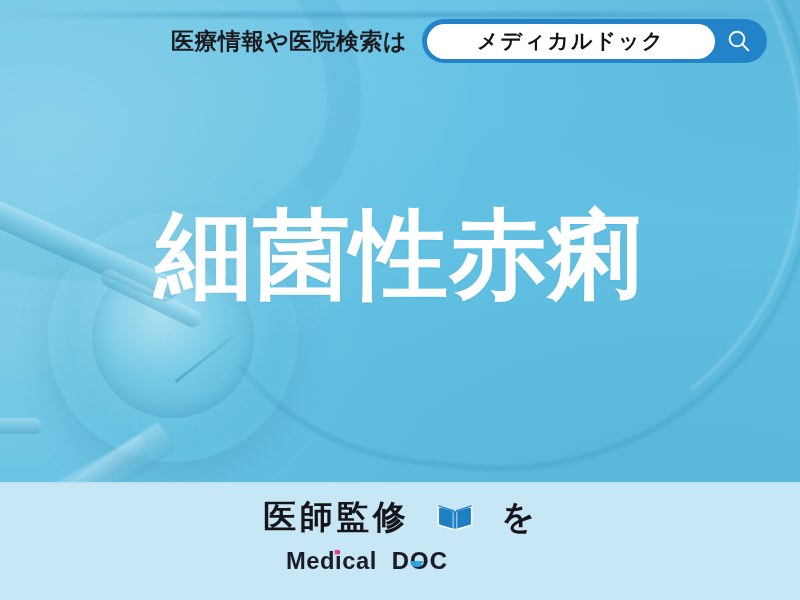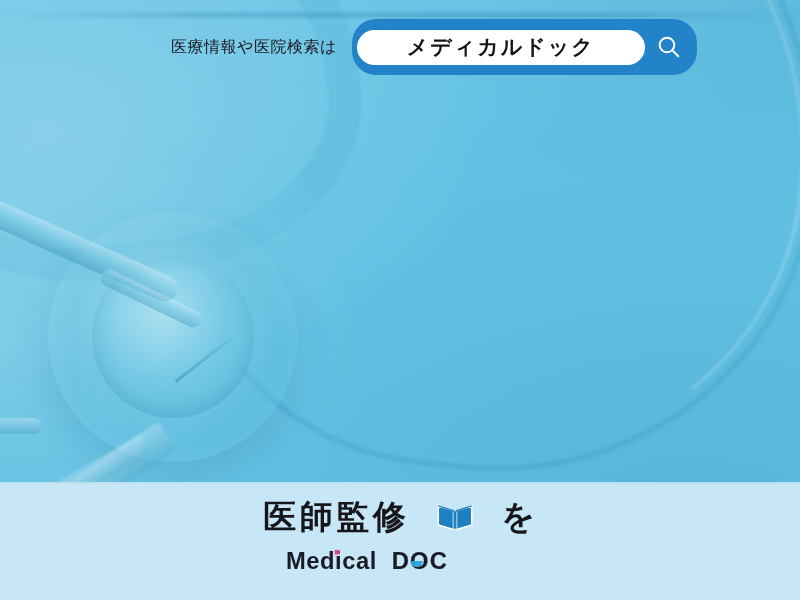--- a/index.html
+++ b/index.html
@@ -174,35 +174,35 @@
     position: absolute;
     left: 0; top: 19px;
     width: 800px;
     display: flex;
     align-items: center;
     justify-content: flex-start;
     padding-left: 159px;
     box-sizing: border-box;
   }
   .search-lead {
-    font-size: 16px;
-    font-weight: 400;
+    font-size: 23px;
+    font-weight: 700;
     color: #1b1b1f;
     letter-spacing: 0.5px;
     white-space: nowrap;
     line-height: 1;
     margin-right: 15px;
     padding-left: 12px;
   }
   .search-pill {
     display: flex;
     align-items: center;
     background: #2383c9;
     border-radius: 24px;
-    height: 56px;
+    height: 44px;
     padding: 0 4px 0 5px;
     box-sizing: border-box;
   }
   .search-field {
     background: #ffffff;
     border-radius: 20px;
     height: 35px;
     min-width: 288px;
     display: flex;
     align-items: center;
@@ -322,20 +322,21 @@
 
       <div class="search-btn">
         <svg width="26" height="26" viewBox="0 0 26 26">
           <circle cx="11" cy="11" r="7.3" fill="none" stroke="#ffffff" stroke-width="2"></circle>
           <line x1="16.4" y1="16.4" x2="22.3" y2="22.3" stroke="#ffffff" stroke-width="2" stroke-linecap="round"></line>
         </svg>
       </div>
     </div>
   </div>
 
+  <div class="hero-title">細菌性赤痢</div>
 
   <div class="bottom-bar">
 
     <div class="bottom-row">
       <span class="bb-text">医師監修</span>
 
       <svg class="book-icon" viewBox="0 0 40 32">
         <path d="M2.2 4.2 L18.4 9.2 L18.4 29.4 L2.2 24.6 Z" fill="#1e7fc2" stroke="#ffffff" stroke-width="1.6" stroke-linejoin="round"></path>
         <path d="M37.8 4.2 L21.6 9.2 L21.6 29.4 L37.8 24.6 Z" fill="#1e7fc2" stroke="#ffffff" stroke-width="1.6" stroke-linejoin="round"></path>
         <path d="M18.4 9.2 L20 12 L21.6 9.2 L21.6 29.4 L20 27.6 L18.4 29.4 Z" fill="#1e7fc2"></path>

